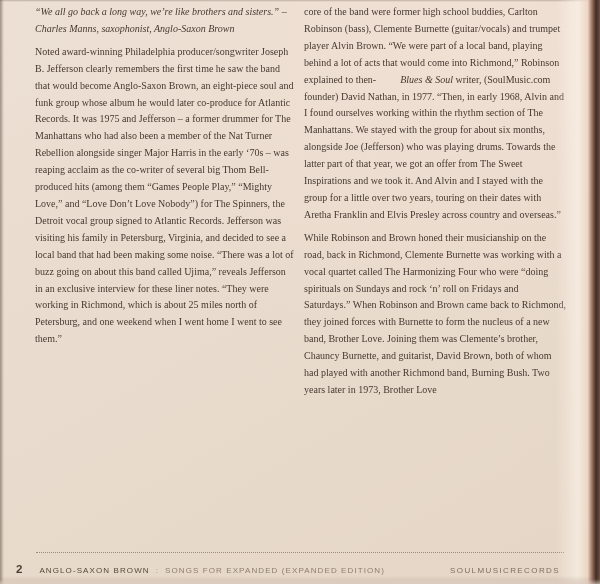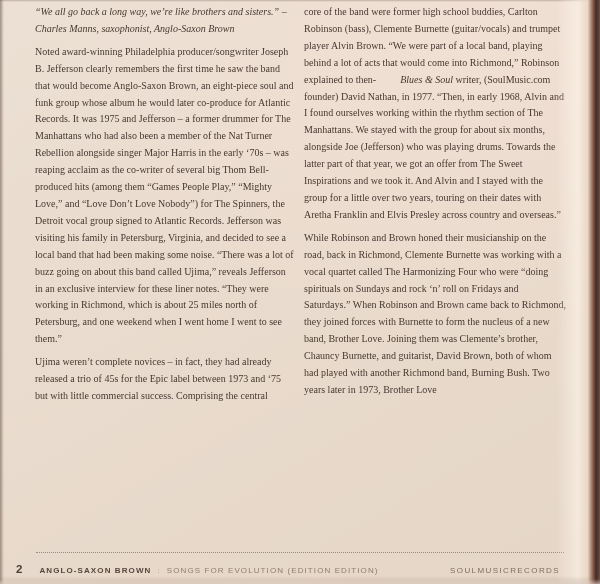--- a/index.html
+++ b/index.html
@@ -32,21 +32,21 @@
     border-top:1px dotted #9c8a7c; height:0;
   }
   .footer {
     position:absolute; left:16px; right:40px; top:558px;
     display:flex; align-items:baseline;
     font-family:"Liberation Sans", sans-serif;
     font-size:8px; letter-spacing:1.1px;
     color:#8a7a6e; white-space:nowrap;
   }
   .pagenum { font-size:11.5px; font-weight:bold; color:#4a3d34; letter-spacing:0; }
-  .artist  { margin-left:17px; font-weight:bold; color:#55463c;margin-top:8px; }
+  .artist  { margin-left:17px; font-weight:normal; color:#55463c;margin-top:8px; }
   .sep     { margin:0 6px; color:#a4948a; }
   .album   { color:#8d7d71; }
   .label   { margin-left:auto; color:#7e6e63; letter-spacing:1.4px; }
 
   .edge { pointer-events:none; }
   .edge-left {
     position:absolute; left:0; top:0; bottom:0; width:4px;
     background:linear-gradient(to right, rgba(82,62,52,0.5), rgba(82,62,52,0));
   }
   .edge-top {
@@ -74,38 +74,37 @@
 </style>
 </head>
 <body>
 
 <div class="page">
 
   <div class="col col-left">
     <p class="quote">“We all go back a long way, we’re like brothers and sisters.” – Charles Manns, saxophonist, Anglo-Saxon Brown</p>
     <div>
         <p class="para"><span>Noted award-winning Philadelphia producer/songwriter Joseph B. Jefferson clearly remembers the first time he saw the band that would become Anglo-Saxon Brown, an eight-piece soul and funk group whose album he would later co-produce for Atlantic Records. It was 1975 and Jefferson – a former drummer for The Manhattans who had also been a member of the Nat Turner Rebellion alongside singer Major Harris in the early ‘70s – was reaping acclaim as the co-writer of several big Thom Bell-produced hits (among them “Games People Play,” “Mighty Love,” and “Love Don’t Love Nobody”) for The Spinners, the Detroit vocal group signed to Atlantic Records. Jefferson was visiting his family in Petersburg, Virginia, and decided to see a local band that had been making some noise. “There was a lot of buzz going on about this band called Ujima,” reveals Jefferson in an exclusive interview for these liner notes. “They were working in Richmond, which is about 25 miles north of Petersburg, and one weekend when I went home I went to see them.”</span></p>
-        <p class="para"><span>Ujima weren’t complete novices – in fact, they had already released a trio of 45s for the Epic label between 1973 and ‘75 but with little commercial success. Comprising the central</span></p>
       </div>
   </div>
 
   <div class="col col-right">
     <div>
         <p class="para"><span>core of the band were former high school buddies, Carlton Robinson (bass), Clemente Burnette (guitar/vocals) and trumpet player Alvin Brown. “We were part of a local band, playing behind a lot of acts that would come into Richmond,” Robinson explained to then-</span><span class="italic">Blues &amp; Soul</span><span> writer, (SoulMusic.com founder) David Nathan, in 1977. “Then, in early 1968, Alvin and I found ourselves working within the rhythm section of The Manhattans. We stayed with the group for about six months, alongside Joe (Jefferson) who was playing drums. Towards the latter part of that year, we got an offer from The Sweet Inspirations and we took it. And Alvin and I stayed with the group for a little over two years, touring on their dates with Aretha Franklin and Elvis Presley across country and overseas.”</span></p>
         <p class="para"><span>While Robinson and Brown honed their musicianship on the road, back in Richmond, Clemente Burnette was working with a vocal quartet called The Harmonizing Four who were “doing spirituals on Sundays and rock ‘n’ roll on Fridays and Saturdays.” When Robinson and Brown came back to Richmond, they joined forces with Burnette to form the nucleus of a new band, Brother Love. Joining them was Clemente’s brother, Chauncy Burnette, and guitarist, David Brown, both of whom had played with another Richmond band, Burning Bush. Two years later in 1973, Brother Love</span></p>
       </div>
   </div>
 
   <div class="footer-rule"></div>
 
   <div class="footer">
     <span class="pagenum">2</span>
     <span class="artist">ANGLO-SAXON BROWN</span>
     <span class="sep">:</span>
-    <span class="album">SONGS FOR EVOLUTION (EDITION EDITION)</span>
+    <span class="album">SONGS FOR EXPANDED (EXPANDED EDITION)</span>
     <span class="label">SOULMUSICRECORDS</span>
   </div>
 
   <div class="edge edge-left"></div>
   <div class="edge edge-top"></div>
   <div class="edge edge-right"></div>
   <div class="edge edge-bottom"></div>
 
 </div>
 

